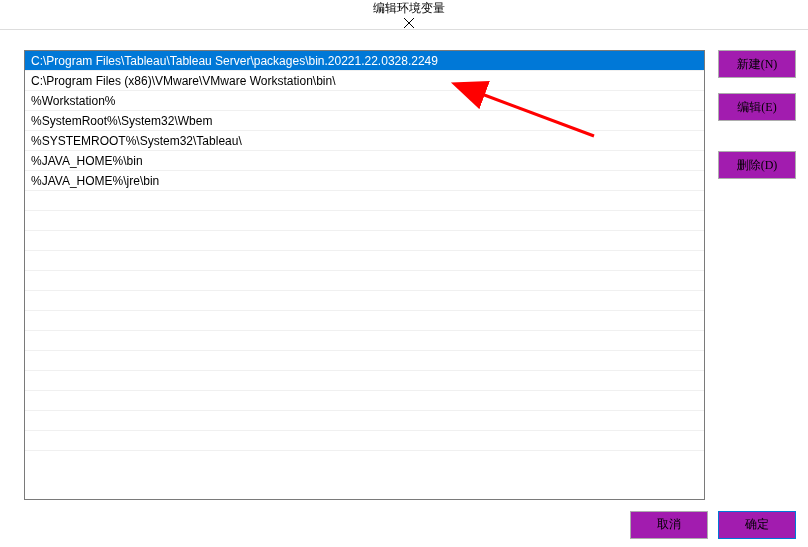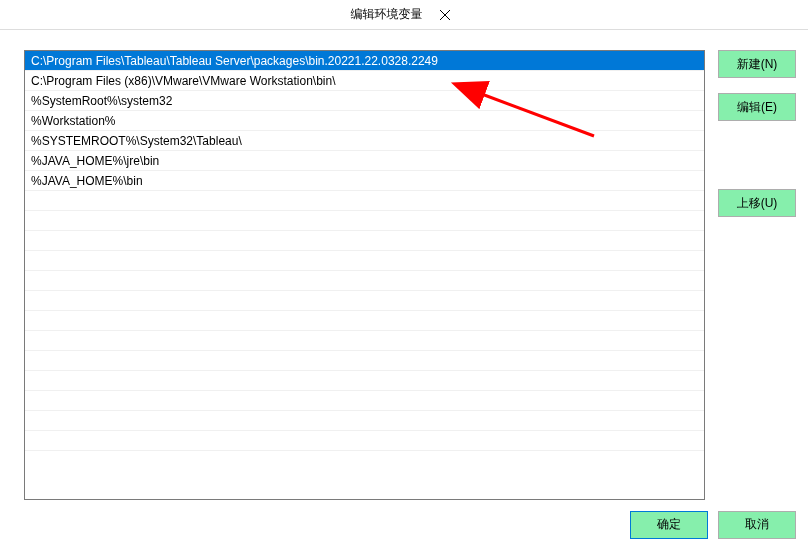--- a/index.html
+++ b/index.html
@@ -12,20 +12,21 @@
       position: relative;
       overflow: hidden;
     }
     .titlebar {
       height: 30px;
       display: flex;
       align-items: center;
       justify-content: center;
       padding-left: 10px;
       border-bottom: 1px solid #ddd;
+      flex-direction: column;
     }
     .titlebar .title { font-size: 12px; color: #000; }
     .titlebar .close {
       width: 45px;
       height: 30px;
       display: flex;
       align-items: center;
       justify-content: center;
       cursor: pointer;
     }
@@ -63,25 +64,25 @@
       position: absolute;
       top: 20px;
       left: 718px;
       width: 78px;
       display: flex;
       flex-direction: column;
     }
     .btn {
       height: 28px;
       border: 1px solid #adadad;
-      background: #86efac;
+      background: #a21caf;
       font-size: 12px;
       color: #000;
       cursor: pointer;
-      font-family: Liberation Sans, sans-serif;
+      font-family: Liberation Serif, serif;
     }
     .gap-sm { height: 15px; }
     .gap-lg { height: 38px; }
     .bottom-bar {
       position: absolute;
       bottom: 0; left: 0; right: 0;
       height: 45px;
       display: flex;
       justify-content: flex-end;
       align-items: center;
@@ -108,25 +109,25 @@
       <line x1="0" y1="0" x2="10" y2="10" stroke="#000" stroke-width="1"></line>
       <line x1="10" y1="0" x2="0" y2="10" stroke="#000" stroke-width="1"></line>
     </svg>
   </div>
 </div>
 
 <div class="content">
   <div class="listbox" id="listbox">
       <div class="list-row selected">C:\Program Files\Tableau\Tableau Server\packages\bin.20221.22.0328.2249</div>
       <div class="list-row">C:\Program Files (x86)\VMware\VMware Workstation\bin\</div>
-      <div class="list-row">%SystemRoot%\system32</div>
       <div class="list-row">%Workstation%</div>
+      <div class="list-row">%SystemRoot%\System32\Wbem</div>
       <div class="list-row">%SYSTEMROOT%\System32\Tableau\</div>
+      <div class="list-row">%JAVA_HOME%\bin</div>
       <div class="list-row">%JAVA_HOME%\jre\bin</div>
-      <div class="list-row">%JAVA_HOME%\bin</div>
       <div class="list-row empty">&nbsp;</div>
       <div class="list-row empty">&nbsp;</div>
       <div class="list-row empty">&nbsp;</div>
       <div class="list-row empty">&nbsp;</div>
       <div class="list-row empty">&nbsp;</div>
       <div class="list-row empty">&nbsp;</div>
       <div class="list-row empty">&nbsp;</div>
       <div class="list-row empty">&nbsp;</div>
       <div class="list-row empty">&nbsp;</div>
       <div class="list-row empty">&nbsp;</div>
@@ -143,23 +144,23 @@
     </defs>
     <line x1="570" y1="70" x2="455" y2="27" stroke="#ff0000" stroke-width="3" marker-end="url(#ahead)"></line>
   </svg>
 
   <div class="side-buttons">
     <button class="btn">新建(N)</button>
     <div class="gap-sm"></div>
     <button class="btn">编辑(E)</button>
     <div class="gap-sm"></div>
     <div class="gap-sm"></div>
+    <button class="btn">删除(D)</button>
     <div class="gap-lg"></div>
-    <button class="btn">上移(U)</button>
     <div class="gap-sm"></div>
     <div class="gap-lg"></div>
   </div>
 </div>
 
 <div class="bottom-bar">
+  <button class="btn">取消</button>
   <button class="btn default-btn">确定</button>
-  <button class="btn">取消</button>
 </div>
 
 </body></html>

